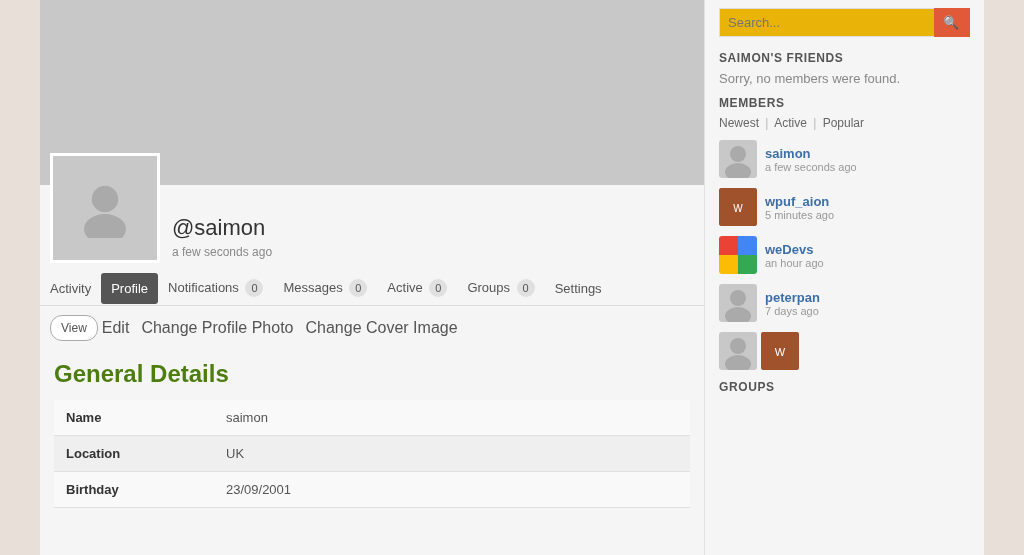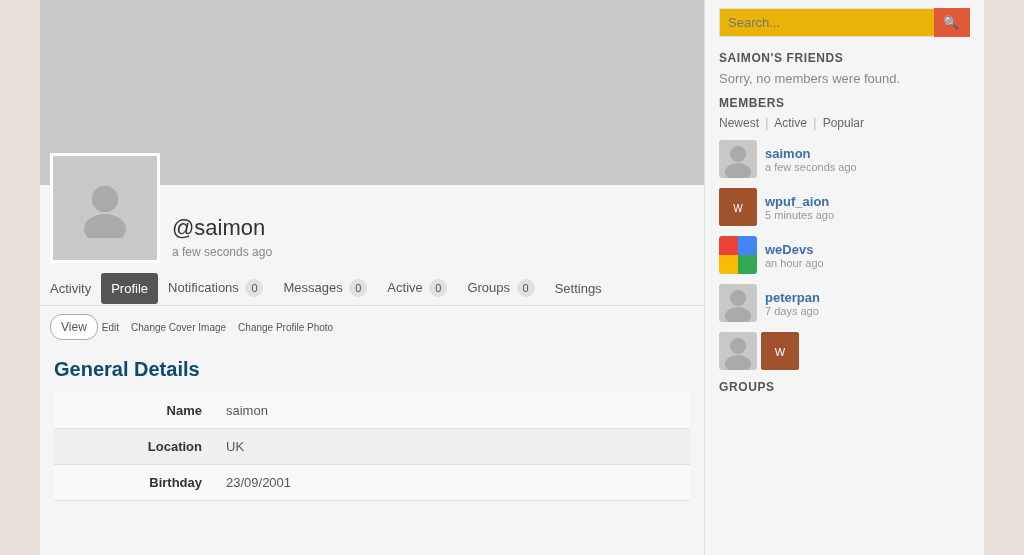--- a/index.html
+++ b/index.html
@@ -114,35 +114,35 @@
       border: 1px solid #ccc;
       border-radius: 12px;
       background: #fff;
     }
     .sub-tab.active {
       background: #fff;
       border-color: #aaa;
     }
     .sub-tab-link {
       padding: 5px 0;
-      font-size: 10px;
+      font-size: 16px;
       color: #555;
       cursor: pointer;
       background: none;
       border: none;
       text-decoration: none;
     }
     .profile-body {
       padding: 10px 14px;
       background: #f5f5f5;
     }
     .section-title {
-      font-size: 20px;
+      font-size: 24px;
       font-weight: bold;
-      color: #0c4a6e;
+      color: #4d7c0f;
       margin-bottom: 12px;
     }
     .details-table {
       width: 100%;
       border-collapse: collapse;
     }
     .details-table tr td {
       padding: 10px 12px;
       font-size: 13px;
       border-bottom: 1px solid #e0e0e0;
@@ -150,21 +150,20 @@
     .details-table tr:nth-child(even) {
       background: #efefef;
     }
     .details-table tr:nth-child(odd) {
       background: #f9f9f9;
     }
     .details-table td:first-child {
       font-weight: bold;
       color: #333;
       width: 160px;
-      text-align: right;
     }
     .details-table td:last-child {
       color: #555;
     }
 
     
     .right-sidebar {
       width: 280px;
       background: #f5f5f5;
       padding: 8px 14px;
@@ -311,22 +310,22 @@
       <a class="tab-item">
         <span>Groups</span>
         <span class="tab-badge">0</span>
       </a>
       <a class="tab-item">Settings</a>
     </div>
 
     <div class="sub-tabs">
       <button class="sub-tab active">View</button>
       <a class="sub-tab-link">Edit</a>
+      <a class="sub-tab-link" style="margin-left:8px;">Change Profile Photo</a>
       <a class="sub-tab-link" style="margin-left:8px;">Change Cover Image</a>
-      <a class="sub-tab-link" style="margin-left:8px;">Change Profile Photo</a>
     </div>
 
     <div class="profile-body">
       <div class="section-title">General Details</div>
       <table class="details-table">
         <tbody id="details-rows">
         <tr>
               <td>Name</td>
               <td>saimon</td>
             </tr>

